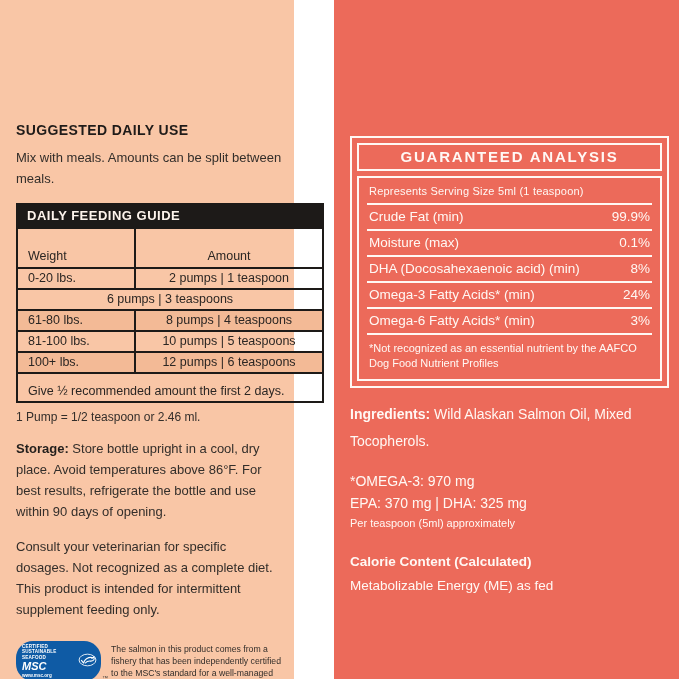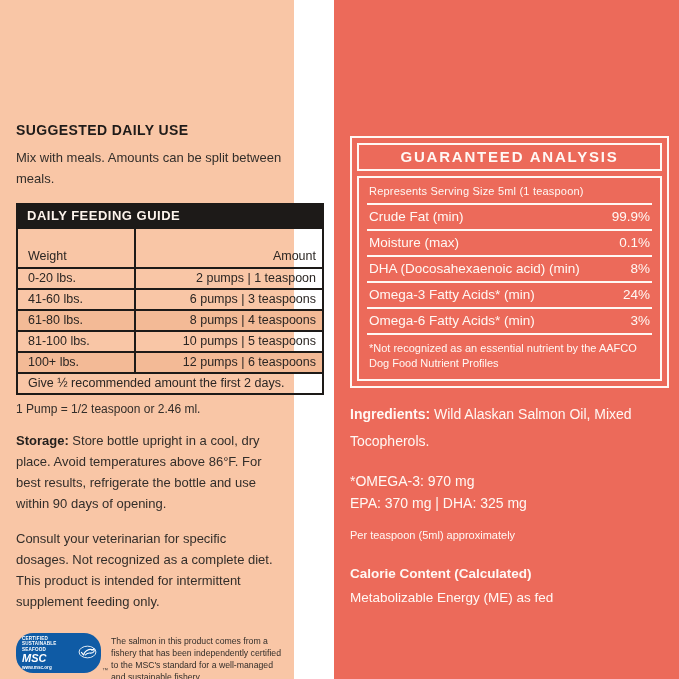--- a/index.html
+++ b/index.html
@@ -16,23 +16,23 @@
   
   .sdu-heading { font-size:14px; font-weight:700; letter-spacing:.4px; color:#1f1b19; margin-bottom:9px; }
   .intro { font-size:13px; line-height:21px; color:#332e2a; margin-bottom:14px; }
 
   .ftable { border:2px solid #1d1a18; width:308px; color:#2b2623; }
   .ftable-title { background:#1d1a18; color:#fdf4ec; font-weight:700; font-size:13px; letter-spacing:.5px; padding:3px 9px 4px; }
   .frow { display:flex; border-top:2px solid #1d1a18; font-size:12.5px; }
   .frow:first-of-type { border-top:none; }
   .frow.alt { background:#f3ba96; }
   .fcell-w { width:118px; padding:2px 0 3px 10px; border-right:2px solid #1d1a18; }
-  .fcell-a { flex:1; text-align:right; padding:2px 6px 3px; }
+  .fcell-a { flex:1; text-align:center; padding:2px 6px 3px; }
   .fhead .fcell-w, .fhead .fcell-a { padding-top:20px; padding-bottom:4px; }
-  .ffoot { display:block; padding:2px 0 3px 10px; }
+  .ffoot { display:block; padding:10px 0 3px 10px; }
 
   .pump-note { font-size:12px; margin-top:7px; color:#332e2a; }
   .para { font-size:13px; line-height:21px; color:#332e2a; margin-top:14px; }
   .para b { color:#231f1c; }
 
   .msc-block { display:flex; gap:10px; margin-top:21px; align-items:flex-start; }
   .msc-logo {
     position:relative; flex:0 0 auto; width:85px; height:40px; background:#0f5ba5;
     border-radius:17px; display:flex; align-items:flex-start; padding:3px 4px 3px 6px; gap:18px;
   }
@@ -59,21 +59,21 @@
     border-top:2px solid #fff8f4; padding:4px 2px 5px; font-size:13.5px; font-weight:500;
   }
   .ga-row .ga-val { font-weight:500; }
   .ga-footnote { border-top:2px solid #fff8f4; font-size:11px; line-height:15px; padding:6px 2px 8px; font-weight:500; }
 
   .ingredients { margin-top:13px; font-size:14px; line-height:27px; width:300px; }
   .ingredients b { font-weight:700; }
 
   .omega-block { margin-top:15px; }
   .omega-line { font-size:14px; line-height:22px; font-weight:500; }
-  .omega-note { font-size:11px; margin-top:15px; font-weight:500; }
+  .omega-note { font-size:11px; margin-top:3px; font-weight:500; }
 
   .cal-block { margin-top:21px; }
   .cal-heading { font-size:13.5px; font-weight:700; line-height:24px; }
   .cal-line { font-size:13.5px; line-height:24px; font-weight:500; }
 </style>
 </head>
 <body>
 
 <div class="stage">
 
@@ -89,21 +89,20 @@
       <div class="frow fhead">
         <div class="fcell-w">Weight</div>
         <div class="fcell-a">Amount</div>
       </div>
 
       <div class="frow">
         <div class="fcell-w">0-20 lbs.</div>
         <div class="fcell-a">2 pumps | 1 teaspoon</div>
       </div>
       <div class="frow">
-        <div class="fcell-w">41-60 lbs.</div>
         <div class="fcell-a">6 pumps | 3 teaspoons</div>
       </div>
       <div class="frow alt">
         <div class="fcell-w">61-80 lbs.</div>
         <div class="fcell-a">8 pumps | 4 teaspoons</div>
       </div>
       <div class="frow">
         <div class="fcell-w">81-100 lbs.</div>
         <div class="fcell-a">10 pumps | 5 teaspoons</div>
       </div>

